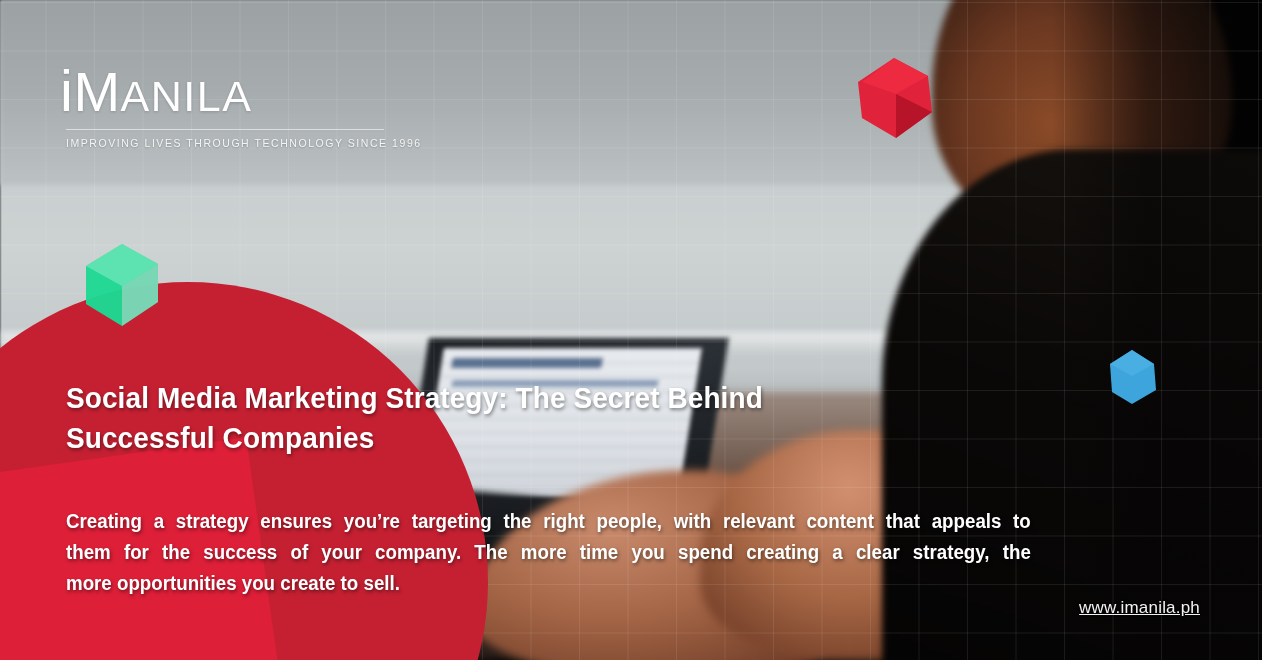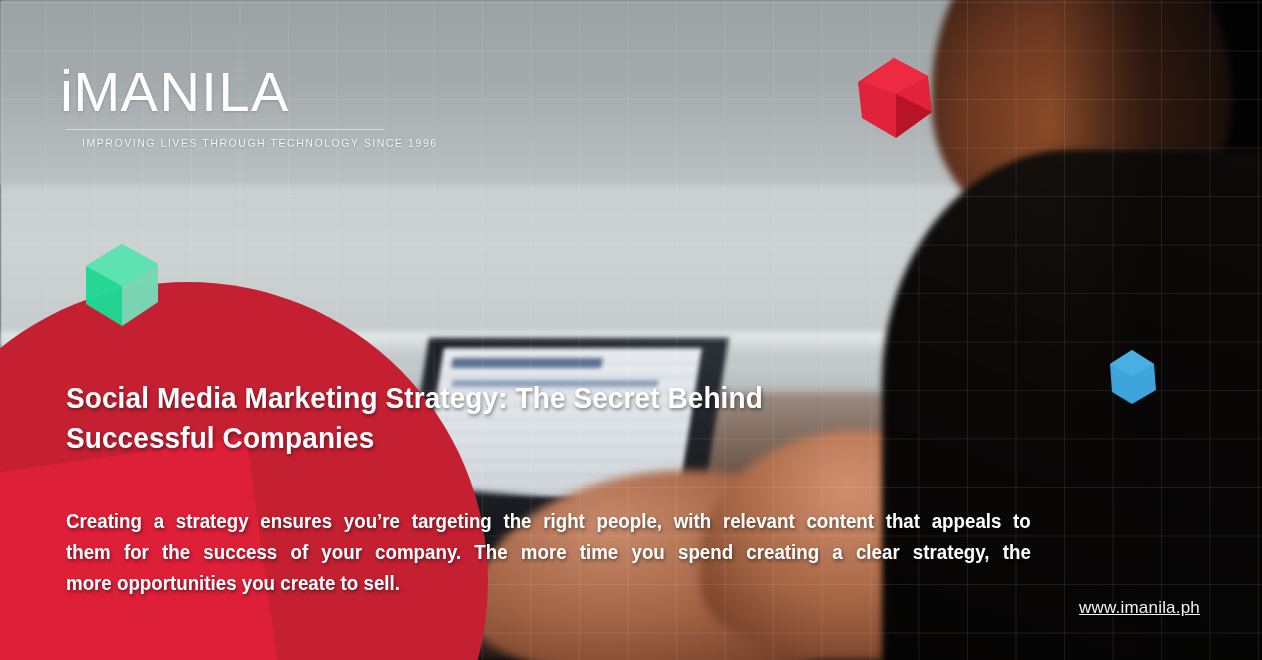--- a/index.html
+++ b/index.html
@@ -151,31 +151,31 @@
     font-size:56px;
     line-height:1;
     color:#ffffff;
     letter-spacing:.5px;
     font-weight:300;
     white-space:nowrap;
     text-shadow:0 1px 3px rgba(0,0,0,.18);
   }
   .logo-mark .lm-i{ font-size:58px; font-weight:400; }
   .logo-mark .lm-m{ font-size:56px; }
-  .logo-mark .lm-rest{ font-size:56px; letter-spacing:1.5px; }
+  .logo-mark .lm-rest{ font-size:43px; letter-spacing:1.5px; }
   .logo-rule{
     width:318px; height:1px;
     background:rgba(255,255,255,.55);
     margin:9px 0 7px 6px;
   }
   .logo-tag{
     font-size:10.5px;
     letter-spacing:1.55px;
     color:rgba(255,255,255,.88);
-    margin-left:22px;
+    margin-left:6px;
     white-space:nowrap;
     text-shadow:0 1px 2px rgba(0,0,0,.25);
   }
 
   
   .headline{
     position:absolute;
     left:66px; top:378px;
     width:840px;
     color:#fff;

